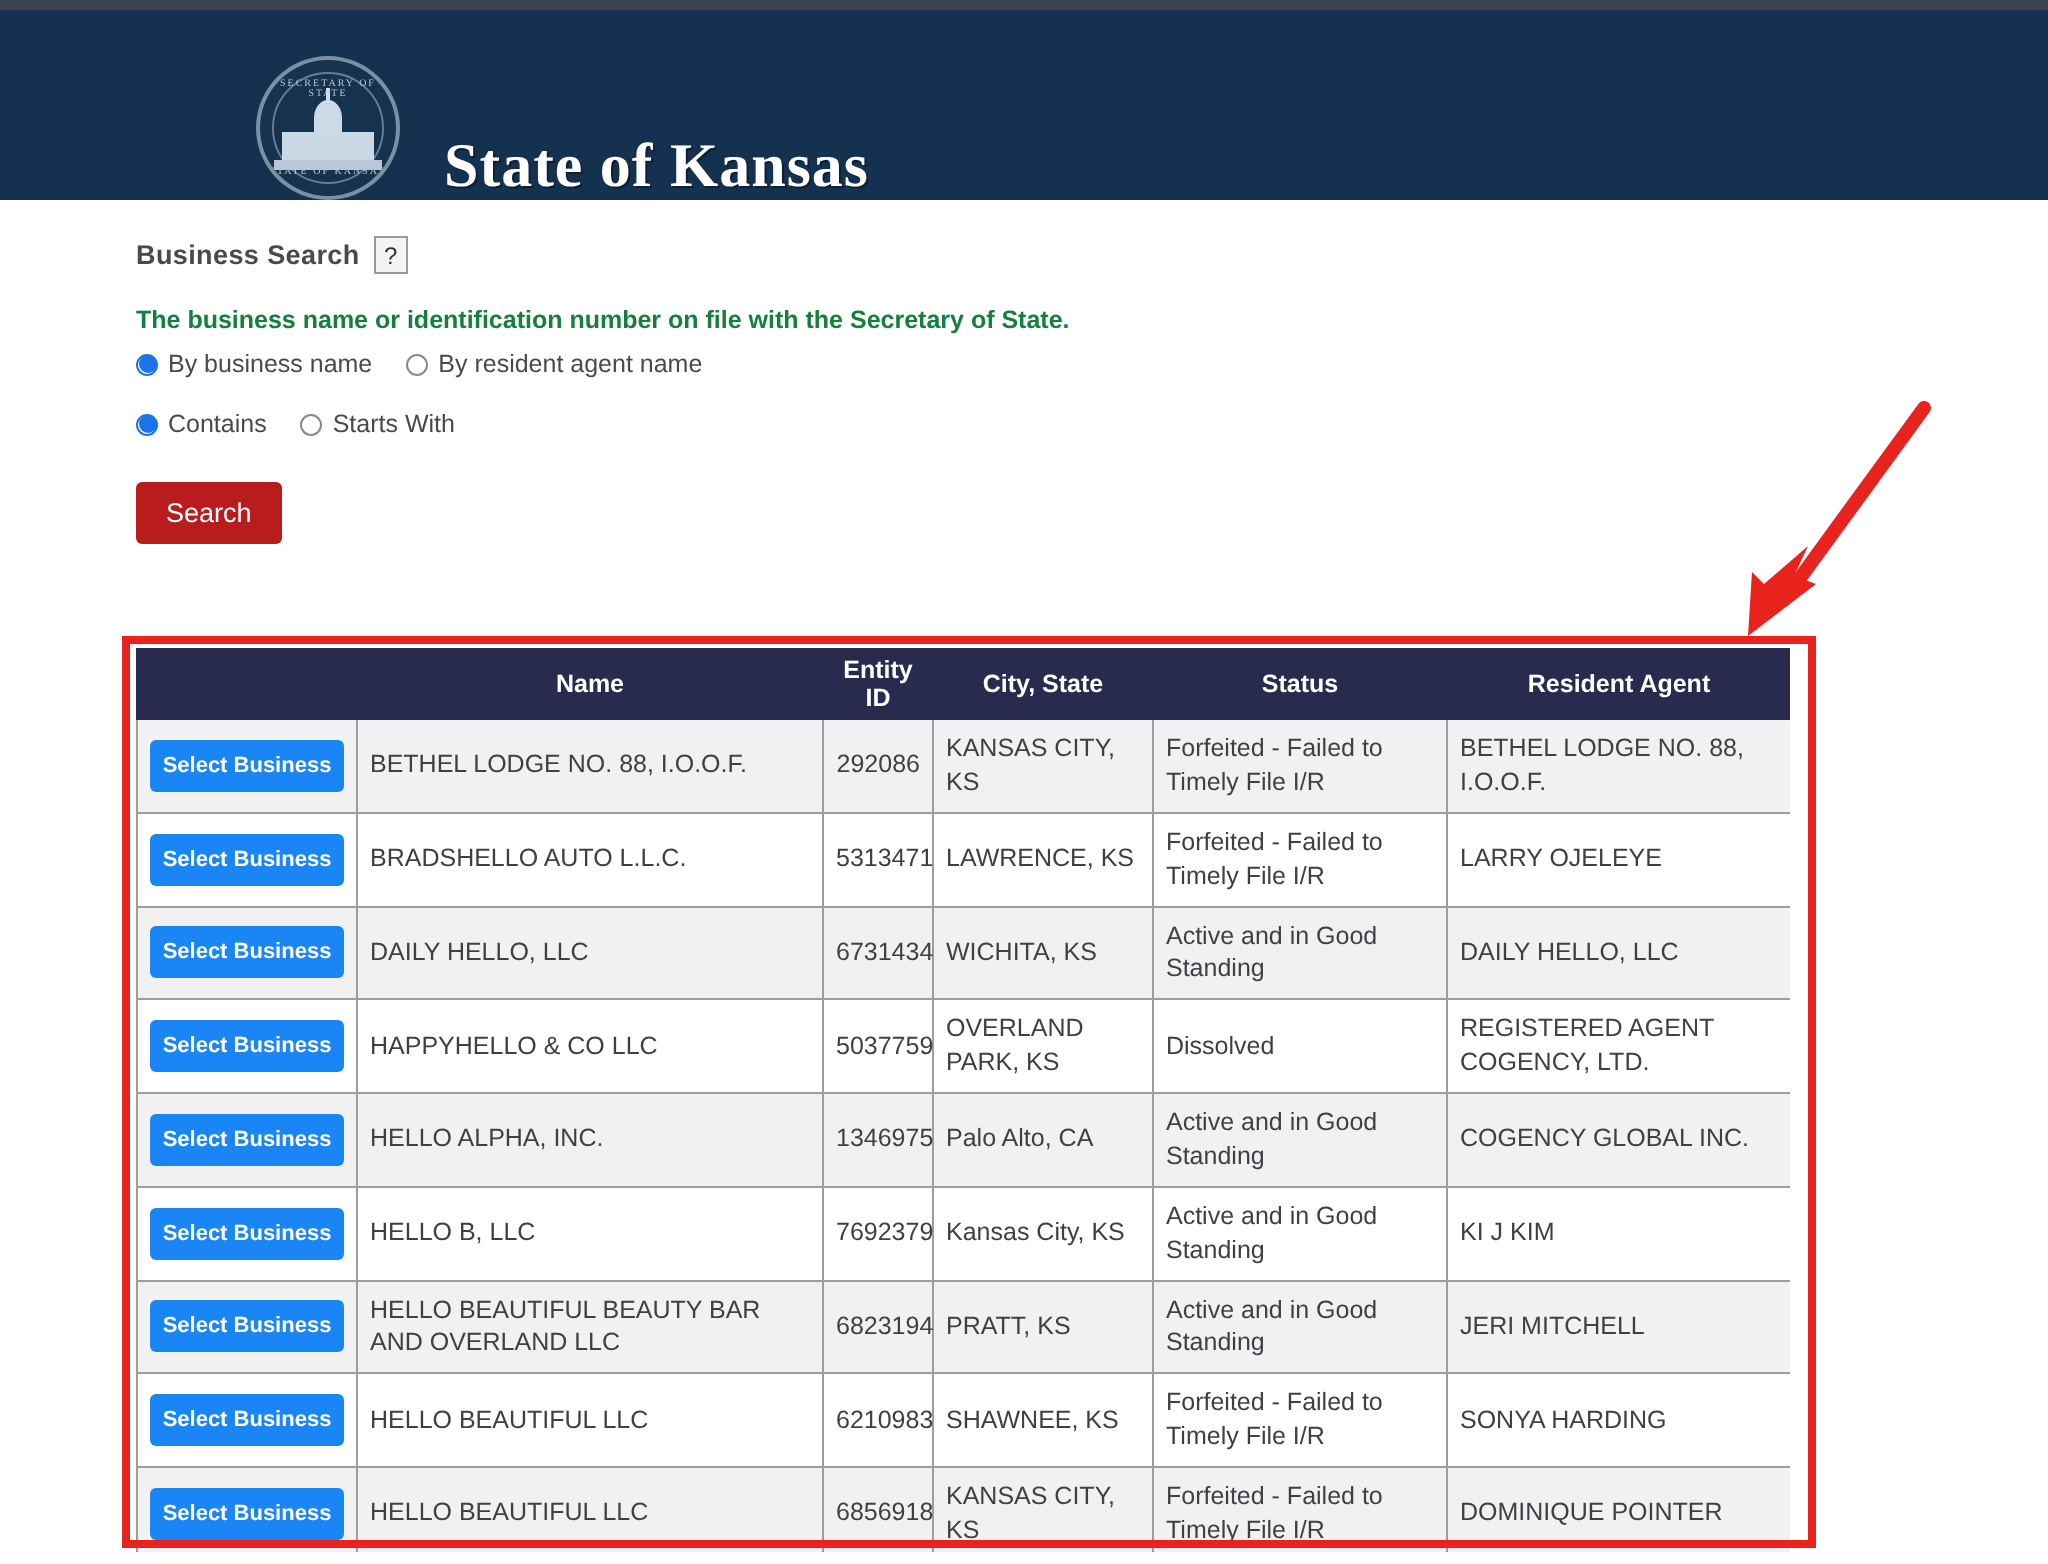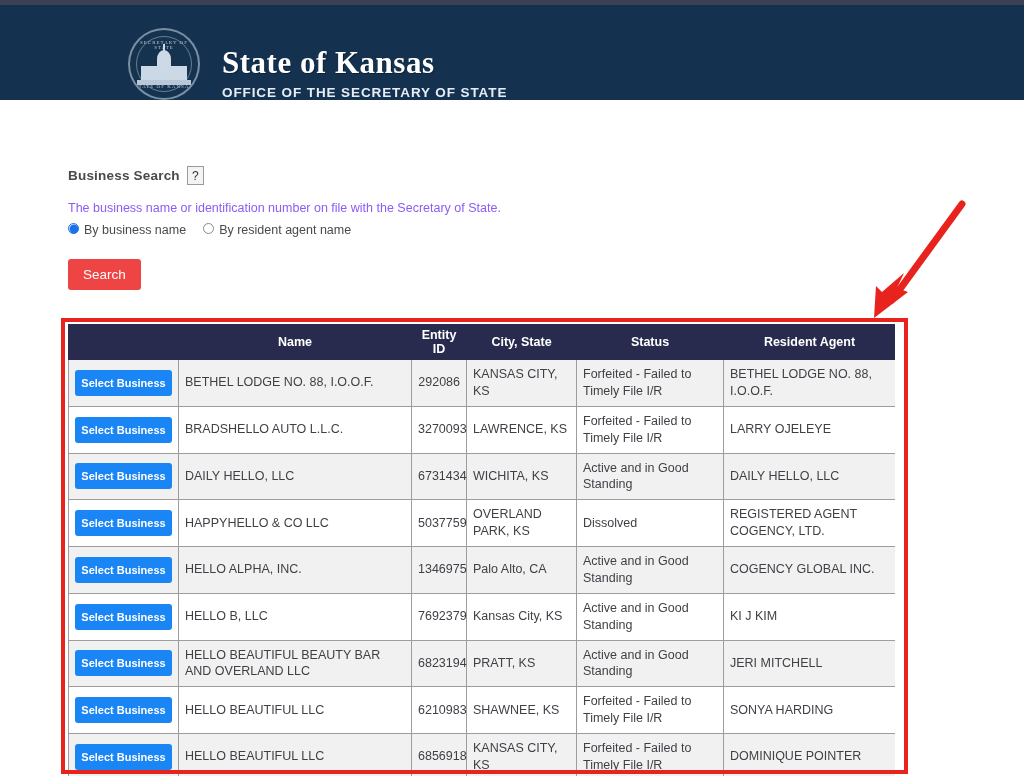--- a/index.html
+++ b/index.html
@@ -82,40 +82,40 @@
   }
   #header-subtitle {
     color: #e6edf4;
     font-size: 13.5px;
     font-weight: bold;
     letter-spacing: 0.9px;
     margin-top: 5px;
   }
 
   
-  #search-panel { padding: 18px 0 5px 68px; margin-top: 48px; }
+  #search-panel { padding: 18px 0 5px 68px; }
   .panel-title-row { display: flex; align-items: center; gap: 7px; }
   #panel-title {
     font-size: 13.5px; font-weight: bold; color: #4a4a4a;
     letter-spacing: .2px;
   }
   #help-button {
     display: inline-flex; align-items: center; justify-content: center;
     width: 17px; height: 19px;
     border: 1px solid #9a9a9a;
     background: #f4f4f4;
     font-size: 12px; color: #333;
     cursor: pointer;
   }
   #search-hint {
     margin-top: 16px;
-    font-size: 12.5px; color: #8b5cf6;
+    font-size: 12.5px; color: #15803d; font-weight: bold;
   }
   .radio-row { margin-top: 8px; display: flex; align-items: center; }
-  .radio-opt { display: flex; align-items: flex-start; margin-right: 17px; cursor: pointer; }
+  .radio-opt { display: flex; align-items: center; margin-right: 17px; cursor: pointer; }
   .radio {
     width: 11px; height: 11px; border-radius: 50%;
     border: 1px solid #8a8a8a; background: #fff;
     margin-right: 5px; position: relative; flex: 0 0 11px;
   }
   .radio.checked { border-color: #1a73e8; }
   .radio.checked::after {
     content: ""; position: absolute;
     left: 50%; top: 50%; transform: translate(-50%,-50%);
     width: 9px; height: 9px; border-radius: 50%;
@@ -126,21 +126,21 @@
   #search-input-wrap { margin-top: 21px; width: 418px; }
   #search-input {
     width: 418px; border: none; border-bottom: 1px solid #9b9b9b;
     outline: none; background: transparent;
     font-family: "Liberation Sans", sans-serif;
     font-size: 13px; color: #777; padding: 3px 2px 6px 2px;
   }
   .radio-row.second { margin-top: 16px; }
   #search-button {
     margin-top: 22px;
-    background: #ef4444; color: #fff;
+    background: #b91c1c; color: #fff;
     border: none; border-radius: 3px;
     font-family: "Liberation Sans", sans-serif;
     font-size: 13.5px;
     padding: 8px 15px;
     cursor: pointer;
   }
 
   
   #annotation-box {
     position: absolute;
@@ -213,21 +213,20 @@
   <div class="header-inner">
     <div class="seal">
       <div class="seal-text-top">SECRETARY OF STATE</div>
       <div class="seal-dome"></div>
       <div class="seal-body"></div>
       <div class="seal-base"></div>
       <div class="seal-text-bottom">STATE OF KANSAS</div>
     </div>
     <div class="header-titles">
       <div id="header-title">State of Kansas</div>
-      <div id="header-subtitle">OFFICE OF THE SECRETARY OF STATE</div>
     </div>
   </div>
 </div>
 
 <div id="search-panel">
   <div class="panel-title-row">
     <span id="panel-title">Business Search</span>
     <span id="help-button">?</span>
   </div>
 
@@ -238,20 +237,30 @@
       <span class="radio checked"></span>
       <span class="radio-label">By business name</span>
     </label>
     <label class="radio-opt">
       <span class="radio"></span>
       <span class="radio-label">By resident agent name</span>
     </label>
   </div>
 
 
+  <div class="radio-row second">
+    <label class="radio-opt">
+      <span class="radio checked"></span>
+      <span class="radio-label">Contains</span>
+    </label>
+    <label class="radio-opt">
+      <span class="radio"></span>
+      <span class="radio-label">Starts With</span>
+    </label>
+  </div>
 
   <button id="search-button">Search</button>
 </div>
 
 <div id="results-wrap">
   <table id="results-table">
     <thead>
       <tr>
         <th style="width:110px"></th>
         <th style="width:233px">Name</th>
@@ -270,21 +279,21 @@
           <td class="col-entity">292086</td>
           <td class="col-city">KANSAS CITY, KS</td>
           <td class="col-status">Forfeited - Failed to Timely File I/R</td>
           <td class="col-agent">BETHEL LODGE NO. 88, I.O.O.F.</td>
         </tr>
         <tr>
           <td class="col-action">
             <button class="select-business-btn">Select Business</button>
           </td>
           <td class="col-name">BRADSHELLO AUTO L.L.C.</td>
-          <td class="col-entity">3270093</td>
+          <td class="col-entity">5313471</td>
           <td class="col-city">LAWRENCE, KS</td>
           <td class="col-status">Forfeited - Failed to Timely File I/R</td>
           <td class="col-agent">LARRY OJELEYE</td>
         </tr>
         <tr>
           <td class="col-action">
             <button class="select-business-btn">Select Business</button>
           </td>
           <td class="col-name">DAILY HELLO, LLC</td>
           <td class="col-entity">6731434</td>

